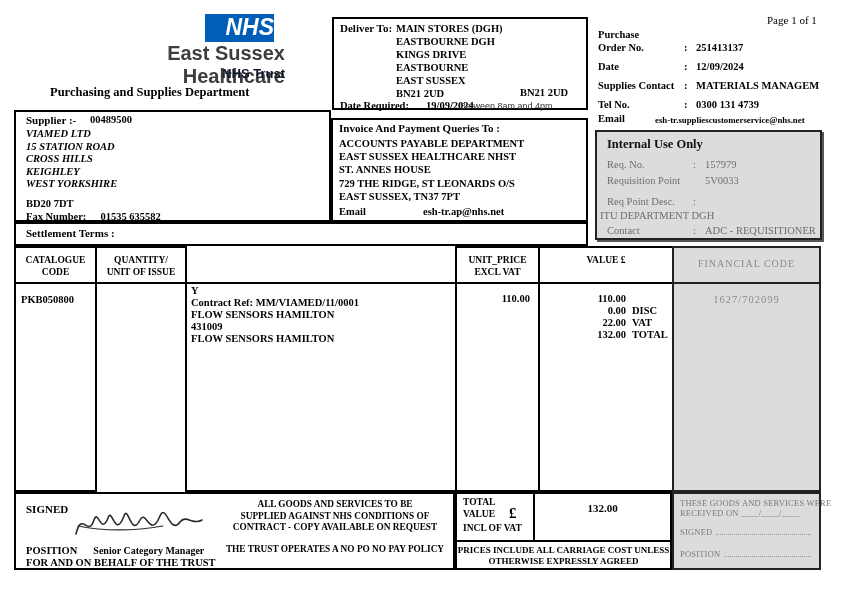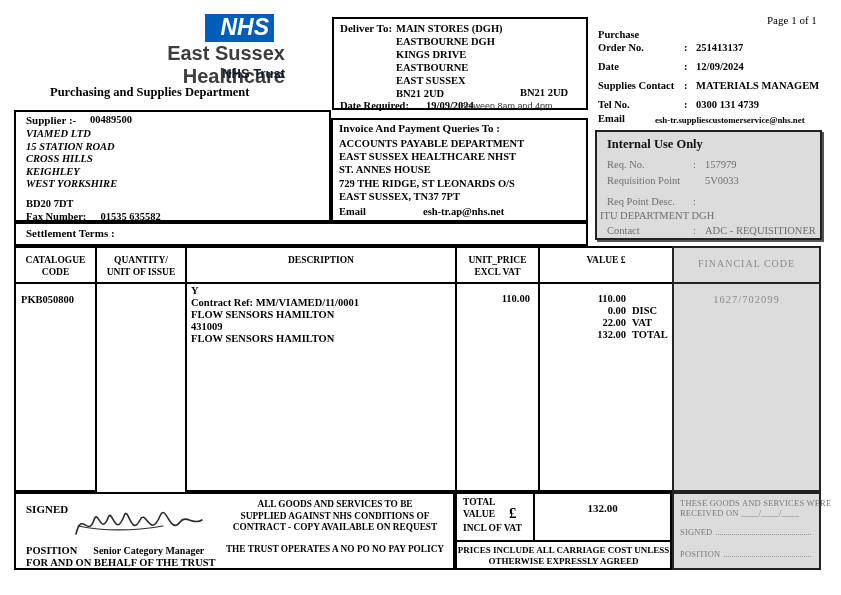--- a/index.html
+++ b/index.html
@@ -9,21 +9,21 @@
     font-family: "Liberation Serif", serif; color: #000; overflow: hidden;
     margin: 0 auto;
   }
   .abs { position: absolute; }
   .box { position:absolute; border: 2px solid #000; }
   .graybox { background: #dcdcdc; border: 2px solid #222; }
 
   
   #nhs-logo { left:205px; top:14px; width:69px; height:28px; background:#005EB8;
     color:#fff; font-family:"Liberation Sans", sans-serif; font-weight:bold; font-style:italic;
-    font-size:23px; line-height:27px; text-align:right; padding-right:5px; }
+    font-size:23px; line-height:27px; text-align:right; }
   #org-name { left:60px; top:42px; width:225px; text-align:right;
     font-family:"Liberation Sans", sans-serif; font-size:20px; color:#3d3d3d; font-weight:600; }
   #org-sub { left:60px; top:66px; width:225px; text-align:right;
     font-family:"Liberation Sans", sans-serif; font-size:13px; color:#0f172a; font-weight:bold; }
   #dept-title { left:50px; top:85px; width:220px; text-align:left; font-weight:bold; font-size:12.5px; }
 
   
   #deliver-box { left:332px; top:17px; width:256px; height:93px; }
   #deliver-box .lbl { position:absolute; left:6px; top:3px; font-weight:bold; font-size:11px; }
   #deliver-lines { position:absolute; left:62px; top:3px; font-weight:bold; font-size:10.5px; line-height:13px; }
@@ -244,23 +244,20 @@
 
   <div id="po-table" class="abs">
     <div class="th c1">
       <div>CATALOGUE</div>
       <div>CODE</div>
     </div>
     <div class="th c2">
       <div>QUANTITY/</div>
       <div>UNIT OF ISSUE</div>
     </div>
-    <div class="th c3">
-      <div>DESCRIPTION</div>
-    </div>
     <div class="th c4">
       <div>UNIT_PRICE</div>
       <div>EXCL VAT</div>
     </div>
     <div class="th c5">
       <div>VALUE £</div>
     </div>
     <div class="th c6">
       <div>FINANCIAL CODE</div>
     </div>

